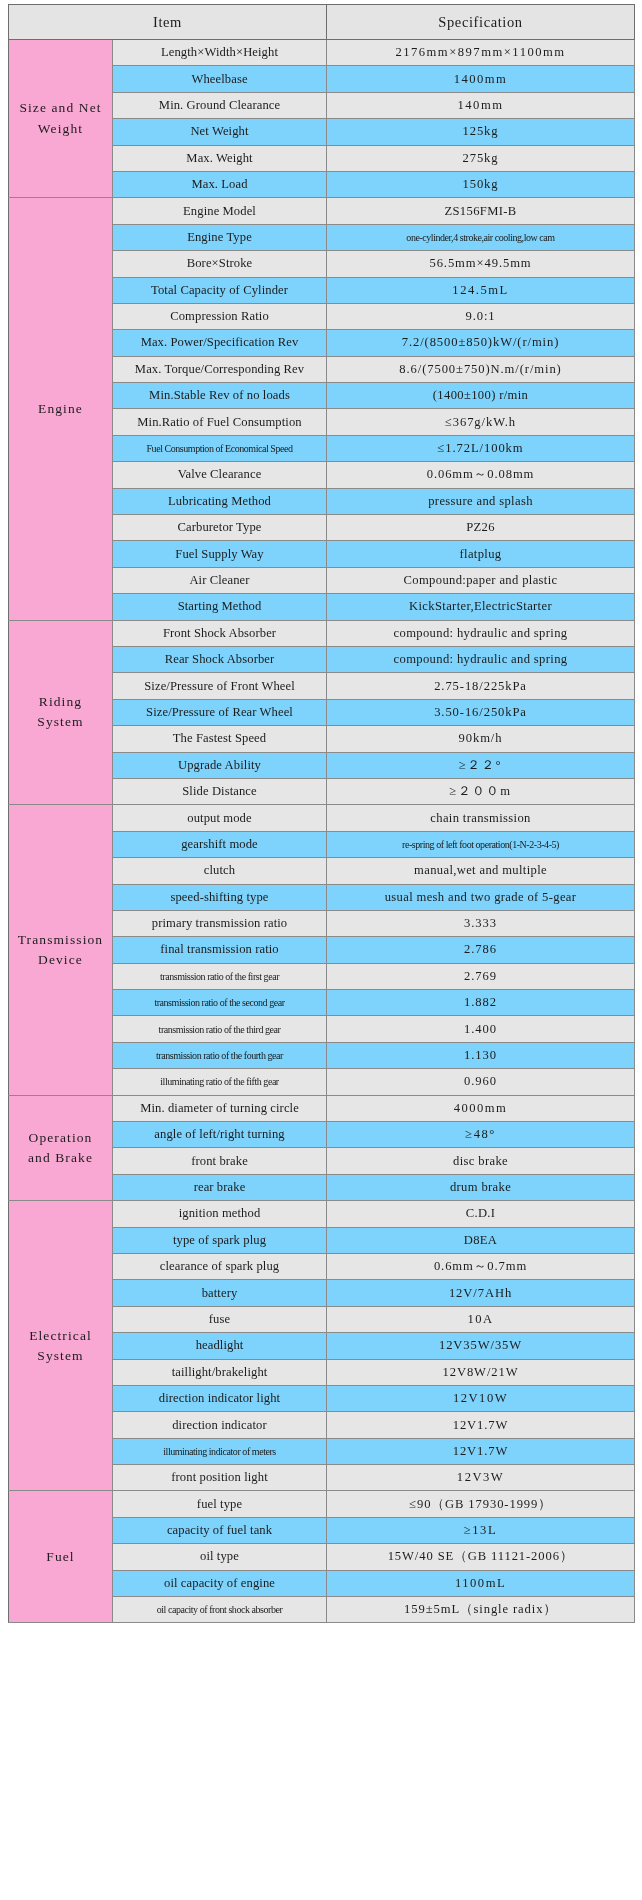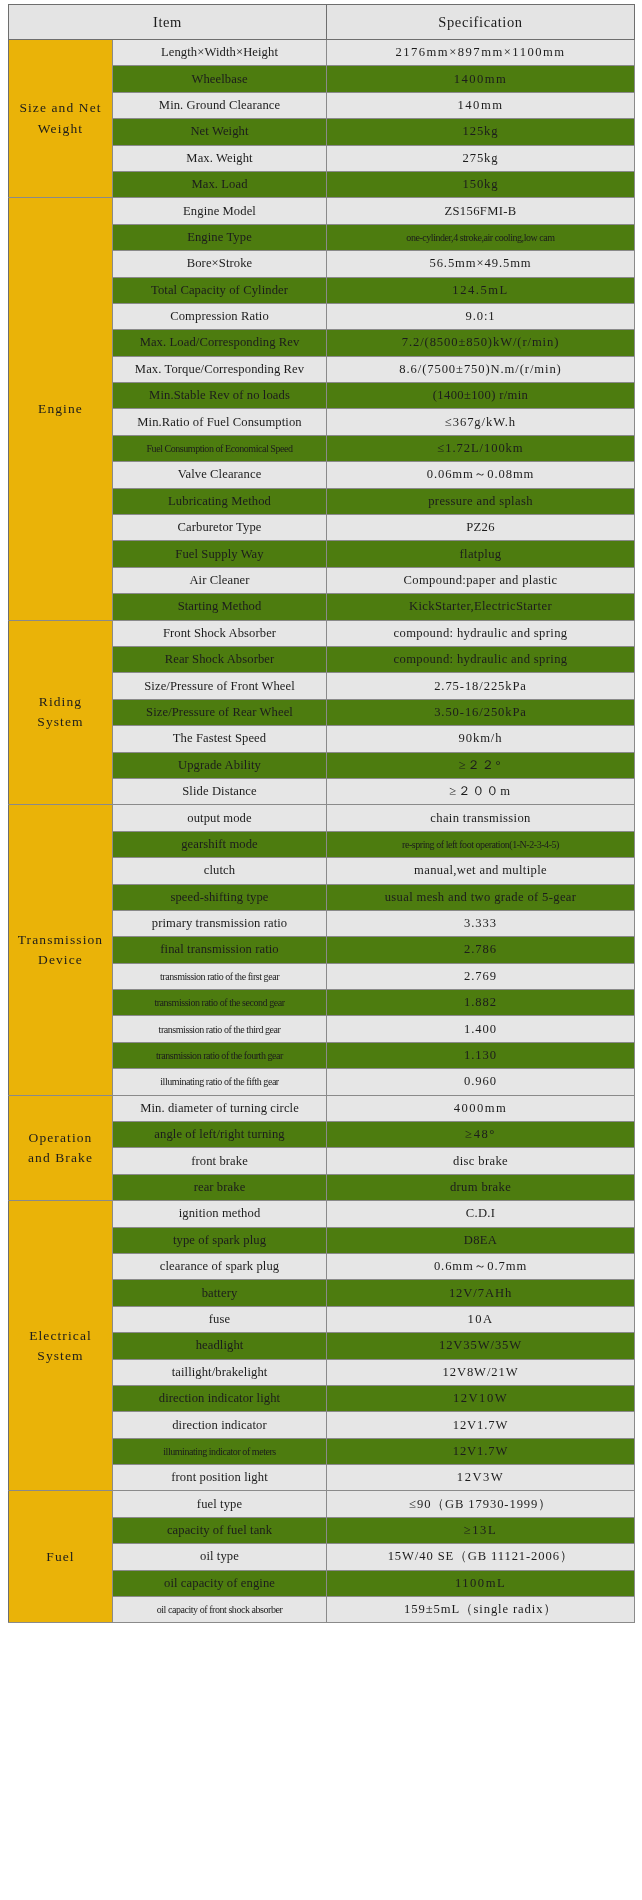--- a/index.html
+++ b/index.html
@@ -42,38 +42,38 @@
     font-size: 14.5px;
     letter-spacing: 0.6px;
     border-color: #6e6e6e;
   }
   td.group {
     text-align: center;
     font-size: 13.5px;
     letter-spacing: 1.1px;
     line-height: 1.5;
     white-space: normal;
-    background: #eab308;
+    background: #f9a8d4;
     border-left-color: #6e6e6e;
     border-right-color: #8a8a8a;
   }
   td.item {
     text-align: center;
     font-size: 12.6px;
     letter-spacing: 0.1px;
     height: 25.4px;
   }
   td.value {
     text-align: center;
     font-size: 12.6px;
     letter-spacing: 0.35px;
     height: 25.4px;
   }
   tr.shade td.item, tr.shade td.value { background: #e6e6e6; }
-  tr.plain td.item, tr.plain td.value { background: #4d7c0f; }
+  tr.plain td.item, tr.plain td.value { background: #7dd3fc; }
   td.vtight { letter-spacing: -0.45px; font-size: 10px; }
   td.wide { letter-spacing: 1.5px; }
   td.midwide { letter-spacing: 0.9px; }
 
   
   tr.group-start td { border-top: 1px solid #5a5a5a; }
 </style>
 </head>
 <body>
 
@@ -131,21 +131,21 @@
         </tr>
         <tr class="plain">
           <td class="item">Total Capacity of Cylinder</td>
           <td class="value wide">124.5mL</td>
         </tr>
         <tr class="shade">
           <td class="item">Compression Ratio</td>
           <td class="value midwide">9.0:1</td>
         </tr>
         <tr class="plain">
-          <td class="item">Max. Load/Corresponding Rev</td>
+          <td class="item">Max. Power/Specification Rev</td>
           <td class="value midwide">7.2/(8500±850)kW/(r/min)</td>
         </tr>
         <tr class="shade">
           <td class="item">Max. Torque/Corresponding Rev</td>
           <td class="value midwide">8.6/(7500±750)N.m/(r/min)</td>
         </tr>
         <tr class="plain">
           <td class="item">Min.Stable Rev of no loads</td>
           <td class="value">(1400±100) r/min</td>
         </tr>

